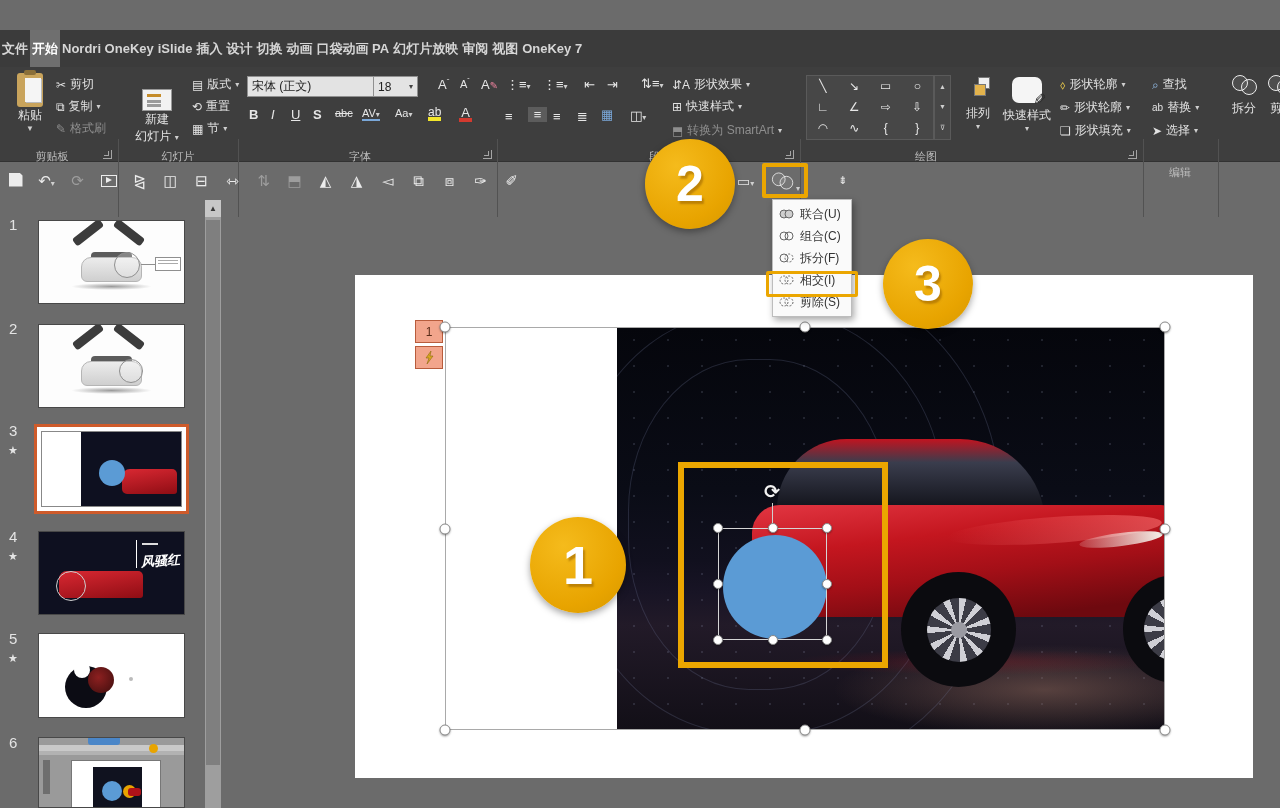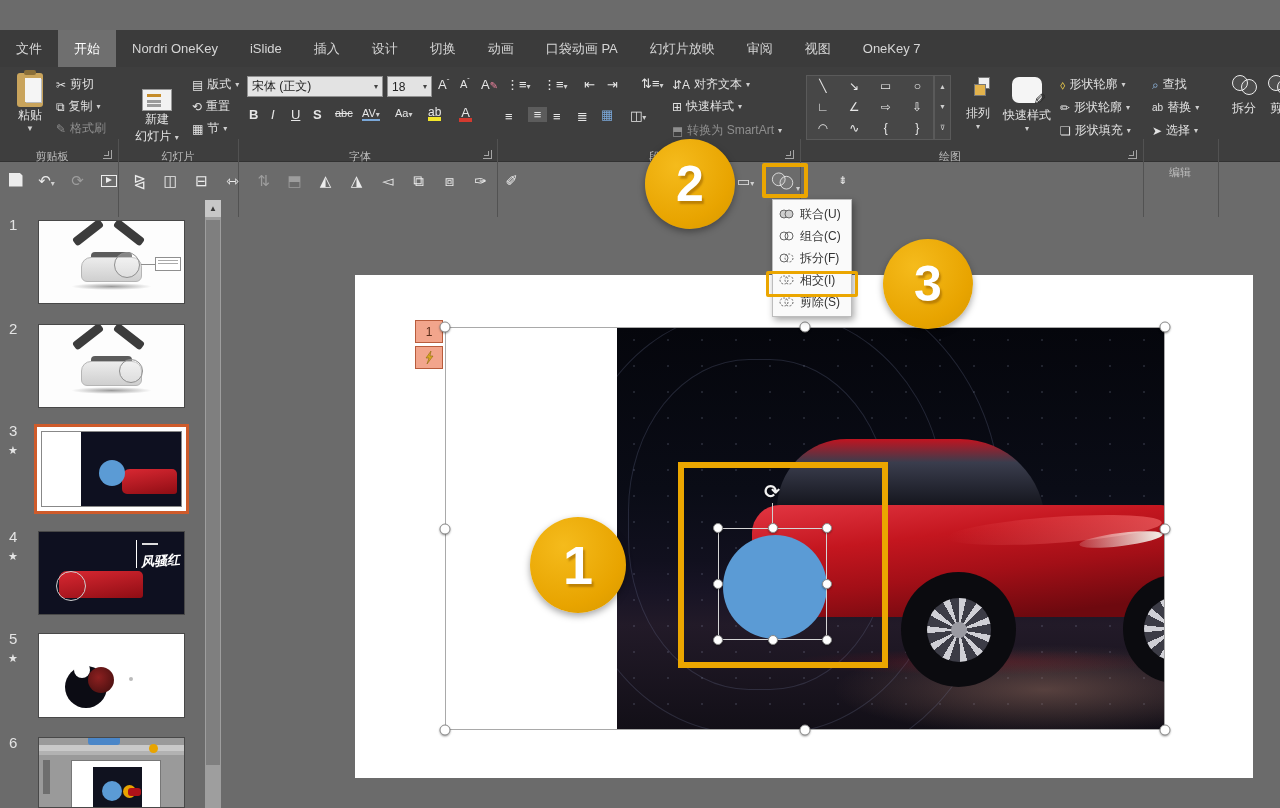--- a/index.html
+++ b/index.html
@@ -6,21 +6,21 @@
   body { font-family:"Liberation Sans","DejaVu Sans",sans-serif; background:#444; }
   .screen { position:relative; width:1280px; height:808px; background:#6b6b6b; overflow:hidden; }
   .ab { position:absolute; }
 
   
   .titlebar { left:0; top:0; width:1280px; height:30px; background:#3b3b3b; }
   .title-text { width:100%; text-align:center; top:7px; color:#e8e8e8; font-size:13px; }
 
   
   .tabbar { left:0; top:30px; width:1280px; height:37px; background:#3b3b3b; display:flex; align-items:stretch; }
-  .tab { color:#d6d6d6; font-size:13px; padding:0 16px; display:flex; align-items:center; cursor:default; }
+  .tab { color:#d6d6d6; font-size:13px; padding:0 2px; display:flex; align-items:center; cursor:default;font-weight:bold; }
   .tab.sel { background:#6f6f6f; color:#fff; }
   .tellme { display:flex; align-items:center; color:#a9a9a9; font-size:13px; padding-left:8px; gap:6px; }
   .bulb { width:11px; height:11px; border:1.5px solid #a9a9a9; border-radius:50% 50% 40% 40%; position:relative; }
   .bulb::after { content:""; position:absolute; left:2.5px; bottom:-4px; width:3px; height:3px; background:#a9a9a9; }
 
   
   .ribbon { left:0; top:67px; width:1280px; height:95px; background:#3e3e3e; border-bottom:1px solid #323232; }
   .rsep { top:72px; width:1px; height:78px; background:#525252; }
   .rlabel { top:82px; font-size:11px; color:#bdbdbd; text-align:center; }
   .launcher { top:83px; width:9px; height:9px; border-right:1.5px solid #a5a5a5; border-bottom:1.5px solid #a5a5a5; }
@@ -185,21 +185,21 @@
         <span>节</span>
         <span class="caret">▾</span>
       </div>
     <div class="ab rlabel" style="left:128px;width:100px;">幻灯片</div>
     <div class="ab rsep" style="left:238px;"></div>
 
     <div class="ab combo" style="left:247px;top:9px;width:136px;height:21px;">
       <span>宋体 (正文)</span>
         <span class="caret">▾</span>
     </div>
-    <div class="ab combo" style="left:387px;top:9px;width:45px;height:21px;">
+    <div class="ab combo" style="left:373px;top:9px;width:45px;height:21px;">
       <span>18</span>
         <span class="caret">▾</span>
     </div>
     <div class="ab glyphbtn" style="left:438px;top:10px;">A<sup style="font-size:8px">ˆ</sup></div>
     <div class="ab glyphbtn" style="left:460px;top:10px;font-size:11px;">A<sup style="font-size:7px">ˇ</sup></div>
     <div class="ab glyphbtn" style="left:481px;top:10px;">A<span style="color:#e87f9a;font-size:10px;">✎</span></div>
     <div class="ab glyphbtn" style="left:249px;top:40px;font-weight:bold;"><span>B</span></div>
     <div class="ab glyphbtn" style="left:271px;top:40px;font-style:italic;"><span>I</span></div>
     <div class="ab glyphbtn" style="left:291px;top:40px;text-decoration:underline;"><span>U</span></div>
     <div class="ab glyphbtn" style="left:313px;top:40px;font-weight:bold;"><span>S</span></div>
@@ -218,21 +218,21 @@
     <div class="ab glyphbtn" style="left:607px;top:10px;">⇥</div>
     <div class="ab glyphbtn" style="left:641px;top:9px;">⇅≡<span class="caret">▾</span></div>
     <div class="ab glyphbtn" style="left:505px;top:42px;">≡</div>
     <div class="ab glyphbtn" style="left:528px;top:40px;background:#5c5c5c;width:19px;">≡</div>
     <div class="ab glyphbtn" style="left:553px;top:42px;">≡</div>
     <div class="ab glyphbtn" style="left:577px;top:42px;">≣</div>
     <div class="ab glyphbtn" style="left:601px;top:40px;color:#7aa7d8;">▦</div>
     <div class="ab glyphbtn" style="left:630px;top:41px;">◫<span class="caret">▾</span></div>
     <div class="ab rsmall" style="left:672px;top:9px;">
         <span>⇵A</span>
-        <span>对齐文本</span>
+        <span>形状效果</span>
         <span class="caret">▾</span>
       </div>
     <div class="ab rsmall" style="left:672px;top:31px;">
         <span>⊞</span>
         <span>快速样式</span>
         <span class="caret">▾</span>
       </div>
     <div class="ab rsmall gray" style="left:672px;top:55px;">
         <span>⬒</span>
         <span>转换为 SmartArt</span>
@@ -282,21 +282,21 @@
     <div class="ab rsmall" style="left:1060px;top:32px;">
         <span>✏</span>
         <span>形状轮廓</span>
         <span class="caret">▾</span>
       </div>
     <div class="ab rsmall" style="left:1060px;top:55px;">
         <span>❏</span>
         <span>形状填充</span>
         <span class="caret">▾</span>
       </div>
-    <div class="ab rlabel" style="left:900px;width:100px;text-align:center;">绘图</div>
+    <div class="ab rlabel" style="left:876px;width:100px;text-align:center;">绘图</div>
     <div class="ab launcher" style="left:1128px;"></div>
     <div class="ab rsep" style="left:1143px;"></div>
 
     <div class="ab rsmall" style="left:1152px;top:9px;">
         <span style="color:#8fb7e0;">⌕</span>
         <span>查找</span>
       </div>
     <div class="ab rsmall" style="left:1152px;top:32px;">
         <span style="font-size:10px;">ab<br></span>
         <span>替换</span>

